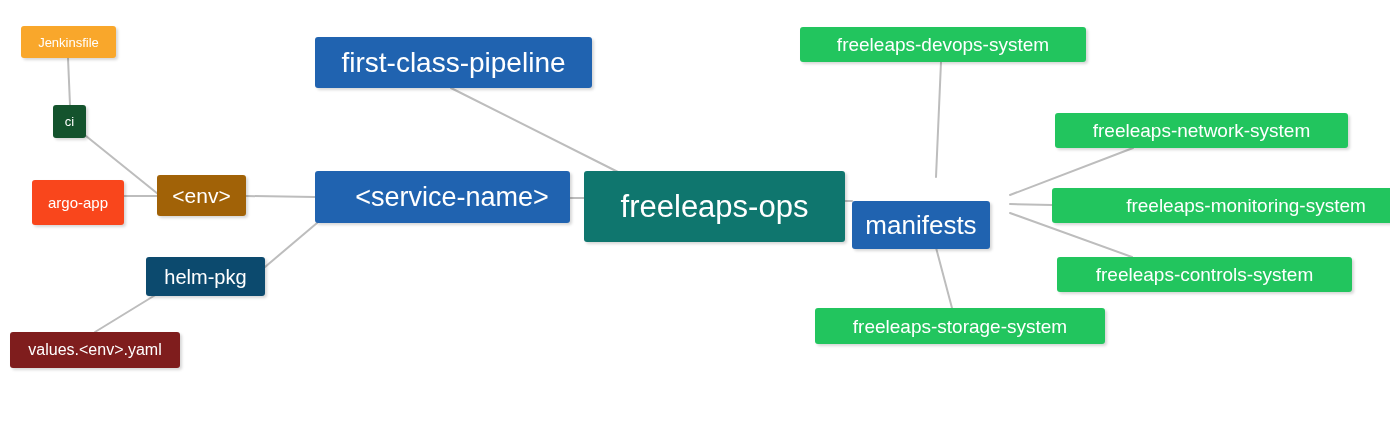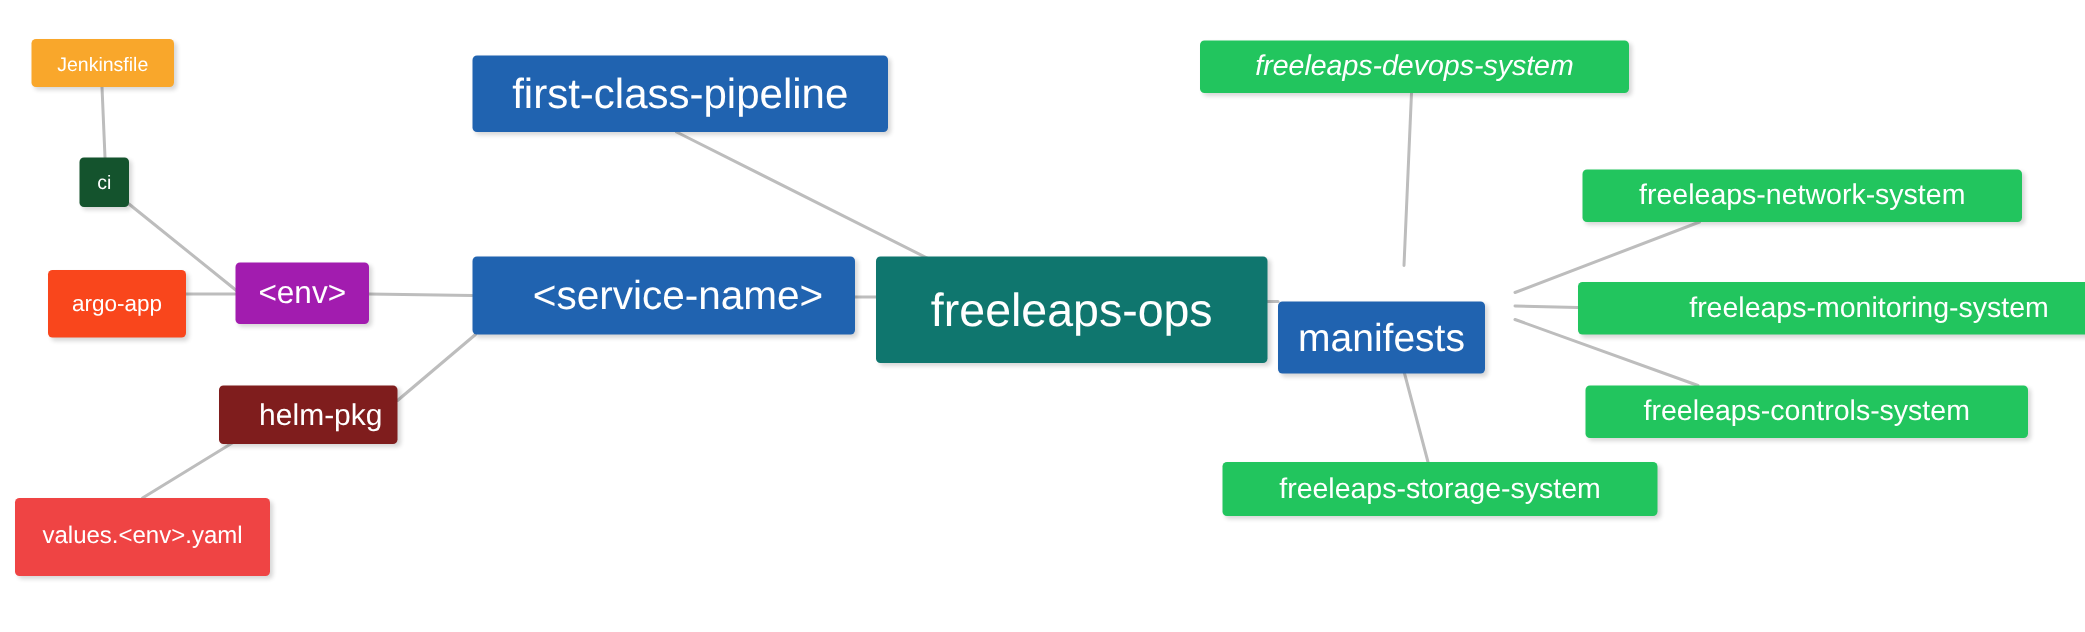--- a/index.html
+++ b/index.html
@@ -70,42 +70,42 @@
   <div id="node-layer">
       <div class="node" style="left: 21px; top: 26px; width: 95px; height: 32px; background: rgb(249, 167, 43); color: rgb(255, 255, 255); font-size: 13px;">
         <span class="node-label">Jenkinsfile</span>
       </div>
       <div class="node" style="left: 53px; top: 105px; width: 33px; height: 33px; background: #14532d; color: rgb(255, 255, 255); font-size: 13px;">
         <span class="node-label">ci</span>
       </div>
       <div class="node" style="left: 32px; top: 180px; width: 92px; height: 45px; background: rgb(249, 70, 28); color: rgb(255, 255, 255); font-size: 15px;">
         <span class="node-label">argo-app</span>
       </div>
-      <div class="node" style="left: 157px; top: 175px; width: 89px; height: 41px; background: #a21caf; color: rgb(255, 255, 255); font-size: 21px;">
+      <div class="node" style="left: 157px; top: 175px; width: 89px; height: 41px; background: #a16207; color: rgb(255, 255, 255); font-size: 21px;">
         <span class="node-label">&lt;env&gt;</span>
       </div>
-      <div class="node" style="left: 146px; top: 257px; width: 119px; height: 39px; background: #7f1d1d; color: rgb(255, 255, 255); font-size: 20px; justify-content: flex-end;">
+      <div class="node" style="left: 146px; top: 257px; width: 119px; height: 39px; background: #0c4a6e; color: rgb(255, 255, 255); font-size: 20px;">
         <span class="node-label">helm-pkg</span>
       </div>
-      <div class="node" style="left: 10px; top: 332px; width: 170px; height: 52px; background: #ef4444; color: rgb(255, 255, 255); font-size: 16px;">
+      <div class="node" style="left: 10px; top: 332px; width: 170px; height: 36px; background: #7f1d1d; color: rgb(255, 255, 255); font-size: 16px;">
         <span class="node-label">values.&lt;env&gt;.yaml</span>
       </div>
       <div class="node" style="left: 315px; top: 37px; width: 277px; height: 51px; background: rgb(32, 99, 176); color: rgb(255, 255, 255); font-size: 28px;">
         <span class="node-label">first-class-pipeline</span>
       </div>
       <div class="node" style="left: 315px; top: 171px; width: 255px; height: 52px; background: rgb(32, 99, 176); color: rgb(255, 255, 255); font-size: 27px; padding-left: 29px;">
         <span class="node-label">&lt;service-name&gt;</span>
       </div>
       <div class="node" style="left: 584px; top: 171px; width: 261px; height: 71px; background: #0f766e; color: rgb(255, 255, 255); font-size: 31px;">
         <span class="node-label">freeleaps-ops</span>
       </div>
       <div class="node" style="left: 852px; top: 177px; width: 138px; height: 48px; background: rgb(32, 99, 176); color: rgb(255, 255, 255); font-size: 26px; margin-top: 24px;">
         <span class="node-label">manifests</span>
       </div>
-      <div class="node" style="left: 800px; top: 27px; width: 286px; height: 35px; background: rgb(34, 197, 94); color: rgb(255, 255, 255); font-size: 19px; font-style: italic;">
+      <div class="node" style="left: 800px; top: 27px; width: 286px; height: 35px; background: rgb(34, 197, 94); color: rgb(255, 255, 255); font-size: 19px;">
         <span class="node-label">freeleaps-devops-system</span>
       </div>
       <div class="node" style="left: 1055px; top: 113px; width: 293px; height: 35px; background: rgb(34, 197, 94); color: rgb(255, 255, 255); font-size: 19px; justify-content: center;">
         <span class="node-label">freeleaps-network-system</span>
       </div>
       <div class="node" style="left: 1052px; top: 188px; width: 388px; height: 35px; background: rgb(34, 197, 94); color: rgb(255, 255, 255); font-size: 19px;">
         <span class="node-label">freeleaps-monitoring-system</span>
       </div>
       <div class="node" style="left: 1057px; top: 257px; width: 295px; height: 35px; background: rgb(34, 197, 94); color: rgb(255, 255, 255); font-size: 19px;">
         <span class="node-label">freeleaps-controls-system</span>

